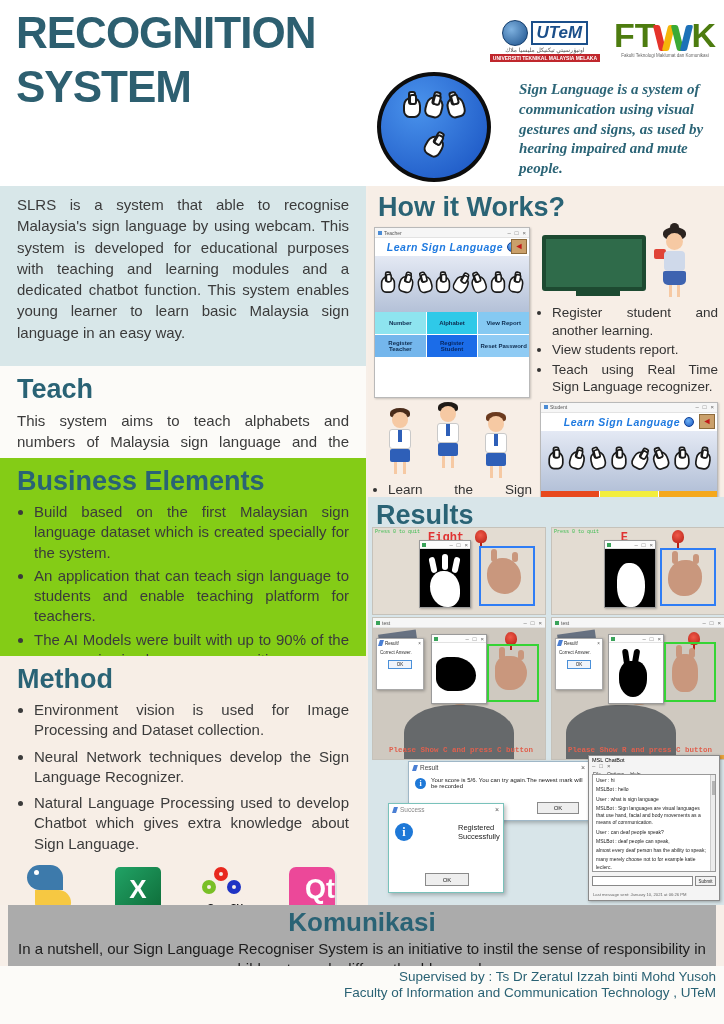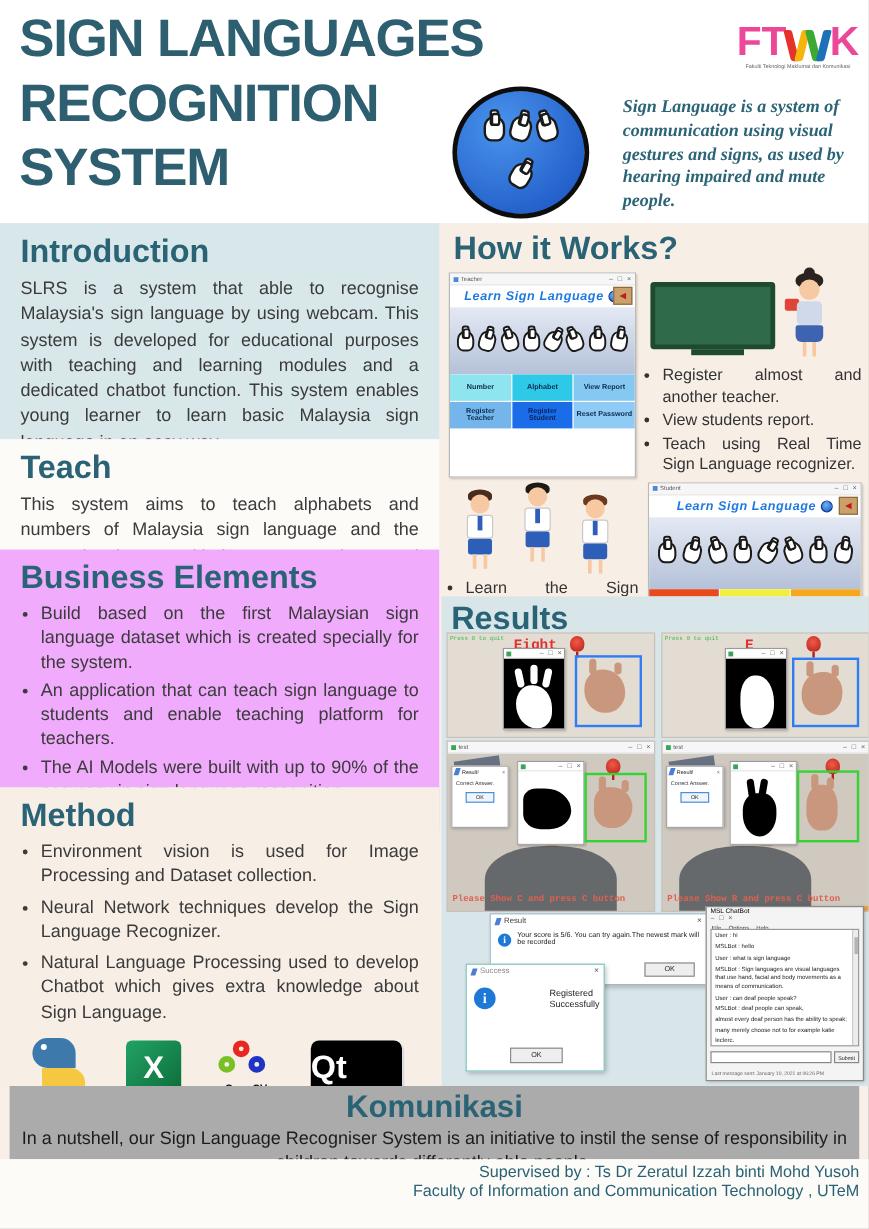--- a/index.html
+++ b/index.html
@@ -10,21 +10,21 @@
   .header{position:absolute;left:0;top:0;width:724px;height:186px;background:#fff;}
   .main-title{position:absolute;left:16px;top:6px;font-size:44px;font-weight:800;color:#2d5f70;line-height:1.22;letter-spacing:-1px;}
   .logos{position:absolute;right:8px;top:20px;display:flex;gap:14px;align-items:flex-start;}
   .utem{display:flex;flex-direction:column;align-items:center;width:110px;}
   .utem-top{display:flex;align-items:center;gap:3px;}
   .utem-circle{width:26px;height:26px;border-radius:50%;background:radial-gradient(circle at 35% 35%,#7fb2e0,#1b4f8a);border:1px solid #123c6b;}
   .utem-word{border:2px solid #1b4f8a;color:#1b4f8a;font-weight:800;font-style:italic;font-size:17px;padding:0 4px;}
   .utem-arab{font-size:6px;color:#555;letter-spacing:1px;line-height:1.4;}
   .utem-band{background:#c0272d;color:#fff;font-size:5px;font-weight:bold;padding:1px 3px;white-space:nowrap;}
   .ftmk{display:flex;flex-direction:column;align-items:center;}
-  .ftmk-row{display:flex;align-items:flex-end;font-size:34px;font-weight:800;color:#ec4899;line-height:.9;}
+  .ftmk-row{display:flex;align-items:flex-end;font-size:34px;font-weight:800;color:#4d7c0f;line-height:.9;}
   .ftmk-m{position:relative;width:34px;height:26px;margin:0 1px;}
   .ftmk-m i{position:absolute;bottom:0;width:7px;height:26px;border-radius:2px;}
   .m1{left:0;background:#e5332a;transform:skewX(14deg);}
   .m2{left:9px;background:#f5b50a;transform:skewX(-14deg);}
   .m3{left:18px;background:#3aaa35;transform:skewX(14deg);}
   .m4{left:27px;background:#1d71b8;transform:skewX(-14deg);}
   .ftmk-sub{font-size:4.5px;color:#666;margin-top:2px;white-space:nowrap;}
   .sign-logo{position:absolute;left:377px;top:72px;width:114px;height:110px;border-radius:50%;
     background:radial-gradient(circle at 35% 30%,#4a93ec,#1750c0);border:4px solid #0d0d0d;
     display:flex;flex-wrap:wrap;justify-content:center;align-items:center;gap:4px;padding:14px;}
@@ -34,21 +34,21 @@
   
   .hand{position:relative;width:18px;height:21px;background:#fff;border:2px solid #1a1a1a;border-radius:42% 42% 36% 36%;}
   .hand::before{content:"";position:absolute;top:-8px;left:3px;width:4px;height:10px;background:#fff;border:2px solid #1a1a1a;border-radius:3px;}
   .hand::after{content:"";position:absolute;top:-5px;right:2px;width:4px;height:7px;background:#fff;border:2px solid #1a1a1a;border-radius:3px;}
   .hand.r15{transform:rotate(15deg);} .hand.rm15{transform:rotate(-15deg);} .hand.r30{transform:rotate(30deg);}
 
   
   .sec{position:absolute;left:0;width:366px;padding:8px 17px;overflow:hidden;}
   #intro{top:186px;height:180px;background:#d8e7e9;}
   #scope{top:366px;height:92px;background:#fcfbf8;}
-  #biz{top:458px;height:234px;background:#f0abfc;}
+  #biz{top:458px;height:234px;background:#84cc16;}
   #method{top:656px;height:249px;background:#f7eee6;}
   h2{color:#2a6375;font-size:27px;font-weight:800;margin-bottom:5px;}
   .body-text{font-size:15px;color:#3b3b3b;text-align:justify;line-height:1.42;}
   .sec ul{padding-left:17px;}
   .sec li{font-size:15px;color:#3b3b3b;text-align:justify;line-height:1.35;margin-bottom:3px;}
 
   .tools{display:flex;justify-content:space-between;align-items:center;padding:8px 14px 0 6px;}
   .py-icon{position:relative;width:52px;height:50px;}
   .py-top{position:absolute;left:4px;top:0;width:36px;height:25px;background:#3d7aab;border-radius:13px 13px 0 13px;}
   .py-top::after{content:"";position:absolute;left:7px;top:5px;width:5px;height:5px;border-radius:50%;background:#fff;}
@@ -56,22 +56,22 @@
   .xl-icon{width:46px;height:46px;background:linear-gradient(135deg,#21a366,#0e6b38);border-radius:5px;color:#fff;
     font-weight:800;font-size:26px;display:flex;align-items:center;justify-content:center;}
   .cv-icon{display:flex;flex-direction:column;align-items:center;}
   .cv-rings{position:relative;width:48px;height:34px;}
   .ring{position:absolute;width:14px;height:14px;border-radius:50%;border:5px solid;}
   .ring::after{content:"";position:absolute;width:7px;height:6px;background:#f7eee6;left:8px;top:9px;transform:rotate(40deg);}
   .r1{left:13px;top:0;border-color:#e8281e;}
   .r2{left:1px;top:13px;border-color:#79bf26;}
   .r3{left:26px;top:13px;border-color:#1f33c4;}
   .cv-label{font-size:9px;font-weight:bold;color:#111;margin-top:1px;}
-  .qt-icon{width:76px;height:46px;background:#000000;border-radius:7px;color:#fff;font-weight:800;font-size:27px;
-    display:flex;align-items:center;justify-content:flex-start;box-shadow:2px 2px 0 #dcdcdc;}
+  .qt-icon{width:46px;height:46px;background:#ec4899;border-radius:7px;color:#fff;font-weight:800;font-size:27px;
+    display:flex;align-items:center;justify-content:flex-end;box-shadow:2px 2px 0 #dcdcdc;}
 
   
   #how{position:absolute;left:368px;top:186px;width:356px;height:311px;background:#f7eee6;padding:4px 6px;overflow:hidden;}
   #how h2{margin:2px 0 4px 4px;}
   .how-row{display:flex;gap:8px;}
   .how-col{display:flex;flex-direction:column;align-items:center;}
   .rbul{padding-left:14px;margin-top:3px;}
   .rbul li{font-size:13.5px;color:#333;line-height:1.3;margin-bottom:2px;text-align:justify;}
 
   
@@ -131,21 +131,21 @@
   .mb-black{background:#000;} .mb-white{background:#fff;}
   .blob{position:absolute;border-radius:45% 55% 40% 60%;}
   .blob.w{background:#fff;} .blob.k{background:#000;}
   .finger{position:absolute;width:6px;height:16px;border-radius:3px;}
   .finger.w{background:#fff;} .finger.k{background:#000;}
   .bbox{position:absolute;}
   .bbox.blue{border:2px solid #2f7df5;} .bbox.green{border:2px solid #35d435;}
   .skinhand{position:absolute;left:6px;top:10px;width:34px;height:36px;background:#c9977d;border-radius:45% 55% 48% 52%;}
   .skinhand::before{content:"";position:absolute;top:-9px;left:4px;width:6px;height:13px;background:#c9977d;border-radius:3px;}
   .skinhand::after{content:"";position:absolute;top:-6px;right:3px;width:6px;height:10px;background:#c9977d;border-radius:3px;}
-  .prompt{position:absolute;left:4px;bottom:5px;color:#e0604e;font-size:7.5px;font-weight:bold;font-family:"Liberation Mono",monospace;white-space:nowrap;}
+  .prompt{position:absolute;left:16px;bottom:5px;color:#e0604e;font-size:7.5px;font-weight:bold;font-family:"Liberation Mono",monospace;white-space:nowrap;}
   .torso{position:absolute;bottom:-8px;left:18%;width:64%;height:44%;background:#66696b;border-radius:45% 45% 0 0;}
   .neckhead{position:absolute;left:43%;bottom:38%;width:26px;height:26px;background:#c7a289;border-radius:45%;}
   .bstrip{position:absolute;bottom:0;right:0;width:55%;height:4px;background:#e8a33d;}
   .minidlg{position:absolute;background:#fff;border:1px solid #a8a8a8;box-shadow:1px 1px 3px rgba(0,0,0,.3);font-size:4.5px;color:#333;}
   .minidlg .dtt{display:flex;align-items:center;gap:2px;padding:1px 2px;color:#222;}
   .feather-icon{width:4px;height:6px;background:#4a7fd4;transform:skewX(-18deg);flex-shrink:0;}
   .dtt .x{margin-left:auto;color:#555;}
   .minidlg .dtx{padding:3px 2px 2px 3px;}
   .okb{display:block;margin:3px auto 2px;border:1px solid #4a90d9;background:#f0f4fb;font-size:4.5px;padding:1px 8px;color:#222;font-family:inherit;}
 
@@ -174,26 +174,33 @@
   .credits{position:absolute;left:0;top:966px;width:724px;height:58px;background:#fcfbf8;text-align:right;padding:3px 8px 0 0;}
   .credits div{font-size:13.5px;color:#2a6274;line-height:1.16;}
 </style>
 </head>
 <body>
 
 <div class="poster">
 
   <div class="header">
     <div class="main-title">
-      <div>SIGN LANGUAGES</div>
       <div>RECOGNITION</div>
       <div>SYSTEM</div>
     </div>
 
     <div class="logos">
+      <div class="utem">
+        <div class="utem-top">
+          <span class="utem-circle"></span>
+          <span class="utem-word">UTeM</span>
+        </div>
+        <div class="utem-arab">اونيۏرسيتي تيكنيكل مليسيا ملاك</div>
+        <div class="utem-band">UNIVERSITI TEKNIKAL MALAYSIA MELAKA</div>
+      </div>
       <div class="ftmk">
         <div class="ftmk-row">
           <span>FT</span>
           <span class="ftmk-m">
               <i class="m1"></i>
               <i class="m2"></i>
               <i class="m3"></i>
               <i class="m4"></i>
             </span>
           <span>K</span>
@@ -206,21 +213,20 @@
       <div class="hand"></div>
       <div class="hand r15"></div>
       <div class="hand rm15"></div>
       <div class="hand r30"></div>
     </div>
 
     <div class="tagline">Sign Language is a system of communication using visual gestures and signs, as used by hearing  impaired and mute people.</div>
   </div>
 
   <div class="sec" id="intro">
-    <h2>Introduction</h2>
     <p class="body-text">SLRS is a system that able to recognise Malaysia's sign language by using webcam. This system is developed for educational purposes with teaching and learning modules and a dedicated chatbot function. This system enables young learner to learn basic Malaysia sign language in an easy way.</p>
   </div>
 
   <div class="sec" id="scope">
     <h2>Teach</h2>
     <p class="body-text">This system aims  to teach alphabets and numbers of Malaysia sign language and the targeted roles are kindergarten teachers and students.</p>
   </div>
 
   <div class="sec" id="biz">
     <h2>Business Elements</h2>
@@ -308,21 +314,21 @@
             <div class="t-bun"></div>
               <div class="t-hair"></div>
               <div class="t-head"></div>
             <div class="t-book"></div>
               <div class="t-shirt"></div>
               <div class="t-skirt"></div>
               <div class="t-legs"></div>
           </div>
         </div>
         <ul class="rbul">
-          <li>Register  almost  and  another teacher.</li>
+          <li>Register  student  and  another learning.</li>
           <li>View students report.</li>
           <li>Teach  using  Real  Time  Sign Language recognizer.</li>
         </ul>
       </div>
     </div>
 
     <div class="how-row" style="margin-top:4px;">
 
       <div class="how-col" style="width:162px;">
         <div class="kids-illus">

